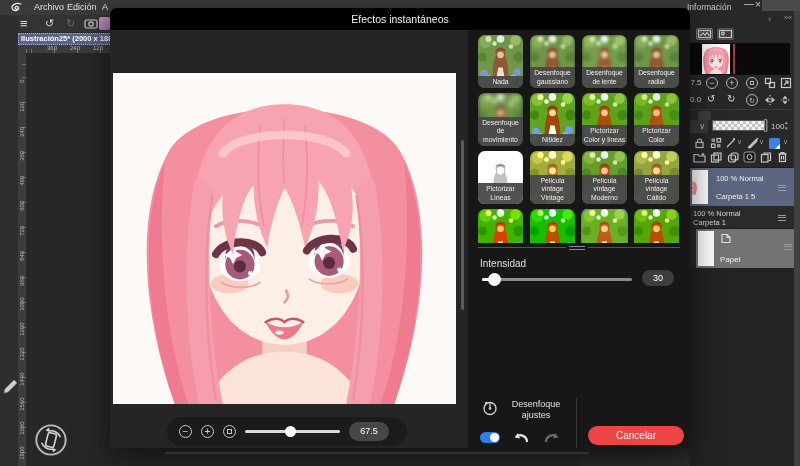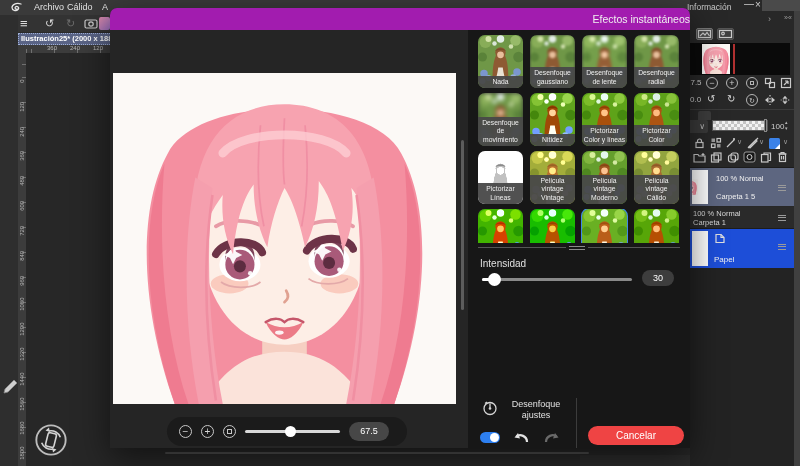--- a/index.html
+++ b/index.html
@@ -31,22 +31,22 @@
   .canvas{left:26px;top:53px;width:664px;height:413px;background:#272727;z-index:0}
   .glyph{position:absolute;color:#dcdcdc}
   .rotate-btn{left:35px;top:424px;width:32px;height:32px;z-index:1}
   .hscroll{left:165px;top:452px;width:424px;height:2px;background:#4d4d4d;border-radius:1px;z-index:1}
   .botpatch{left:580px;top:455px;width:110px;height:11px;background:#2c2c2c;z-index:1}
   .tr-block{left:762px;top:0;width:38px;height:11px;background:#4a4a4a;z-index:3}
 
   
   .dialog{left:110px;top:8px;width:580px;height:440px;z-index:5;border-radius:7px 7px 0 0;
           box-shadow:0 10px 34px rgba(0,0,0,.55);background:#232323}
-  .dlg-title{position:absolute;left:0;top:0;width:100%;height:22px;background:#a21caf;
-             border-radius:7px 7px 0 0;text-align:right;font-size:10.5px;color:#f0f0f0;line-height:22px}
+  .dlg-title{position:absolute;left:0;top:0;width:100%;height:22px;background:#000000;
+             border-radius:7px 7px 0 0;text-align:center;font-size:10.5px;color:#f0f0f0;line-height:22px}
   .dlg-body{position:absolute;left:0;top:22px;width:580px;height:418px;overflow:hidden}
   .preview{position:absolute;left:0;top:0;width:358px;height:418px;background:#252525}
   .art{position:absolute;left:3px;top:43px;width:343px;height:331px;background:#fcf9f6}
   .vscroll{position:absolute;left:351px;top:110px;width:3px;height:170px;background:#5c5c5c;border-radius:2px}
   .zoombar{position:absolute;left:57px;top:387px;width:240px;height:29px;background:#1b1b1b;
            border-radius:15px;display:flex;align-items:center;gap:9px;padding:0 12px}
   .cbtn{width:13px;height:13px;border:1px solid #c8c8c8;border-radius:50%;color:#d8d8d8;
         font-size:10px;line-height:11px;text-align:center;flex:0 0 auto}
   .cbtn .sq{display:block;width:5px;height:5px;border:1px solid #c8c8c8;margin:3px auto}
   .zslider{position:relative;width:95px;height:19px;flex:0 0 auto}
@@ -106,21 +106,21 @@
   .minitab{position:absolute;left:8px;top:111px;width:13px;height:9px;background:#3d3d3d;border-radius:2px 2px 0 0}
   .blendbox{position:absolute;left:-12px;top:120px;width:30px;height:13px;background:#3a3a3a;border-radius:2px;
             color:#bbb;font-size:8px;text-align:right;line-height:13px;padding-right:3px}
   .opaslider{position:absolute;left:22px;top:120px;width:56px;height:11px;border:1px solid #555;
      background:repeating-conic-gradient(#f2f2f2 0 25%,#c4c4c4 0 50%) 0 0/6px 6px}
   .opathumb{position:absolute;left:74px;top:119px;width:3px;height:13px;background:#2b2b2b;border:1px solid #888}
   .stepper{position:absolute;left:95px;top:119px;font-size:5px;color:#b5b5b5;line-height:6px;text-align:center}
   .layer-sep{position:absolute;left:0;width:104px;height:1px;background:#1c1c1c}
   .layer1{position:absolute;left:0;top:168px;width:104px;height:38px;background:#5d6680}
   .layer2{position:absolute;left:0;top:207px;width:104px;height:21px;background:#2a2a2a}
-  .layer3{position:absolute;left:0;top:229px;width:104px;height:39px;background:#1d4ed8}
+  .layer3{position:absolute;left:6px;top:229px;width:104px;height:39px;background:#737373}
   .layer-bottom{position:absolute;left:0;top:268px;width:104px;height:198px;background:#232323}
   .lthumb{position:absolute;left:2px;top:2px;width:16px;height:34px;background:#fff;overflow:hidden}
   .ltext{position:absolute;font-size:7.5px;color:#f0f0f0;white-space:nowrap}
   .lmenu{position:absolute;left:88px;width:8px}
   .lmenu i{display:block;height:1px;background:#9a9a9a;margin:1.5px 0}
   .rstrip{position:absolute;left:104px;top:0;width:6px;height:466px;background:#404040}
   .navtab{position:absolute;top:28px;width:17px;height:12px;background:#3f3f3f;border-radius:2px;border:1px solid #555}
   .navtab.active{background:#4a4a4a;border-color:#777}
 
   .ic{stroke:#c9c9c9;fill:none;stroke-width:1.2}
@@ -194,21 +194,21 @@
   </defs>
 </svg>
 
 <div id="root">
 
   <div class="a menubar">
     <svg class="a" style="left:10px;top:2px" width="13" height="11" viewBox="0 0 13 11">
       <path d="M11,2 C6,0.5 2,2.5 2,5.5 C2,8.5 6,9.5 8,7.5 C10,5.5 7,3.5 5.5,5 C4.5,6 5.5,7.5 7,7" stroke="#e8e8e8" stroke-width="1.3" fill="none" stroke-linecap="round"></path>
     </svg>
     <span class="menu-item" style="left:34px">Archivo</span>
-    <span class="menu-item" style="left:67px">Cálido</span>
+    <span class="menu-item" style="left:67px">Edición</span>
     <span class="menu-item" style="left:102px">A</span>
   </div>
   <div class="a tr-block"></div>
 
   <div class="a toolbar">
     <span class="glyph" style="left:20px;top:1px;font-size:13px">≡</span>
     <span class="glyph" style="left:45px;top:2px;font-size:11px">↺</span>
     <span class="glyph" style="left:66px;top:2px;font-size:11px;color:#6e6e6e">↻</span>
     <svg class="a" style="left:84px;top:3px" width="14" height="11" viewBox="0 0 14 11">
       <rect x="1" y="2" width="12" height="8" rx="1.5" class="ic"></rect>

